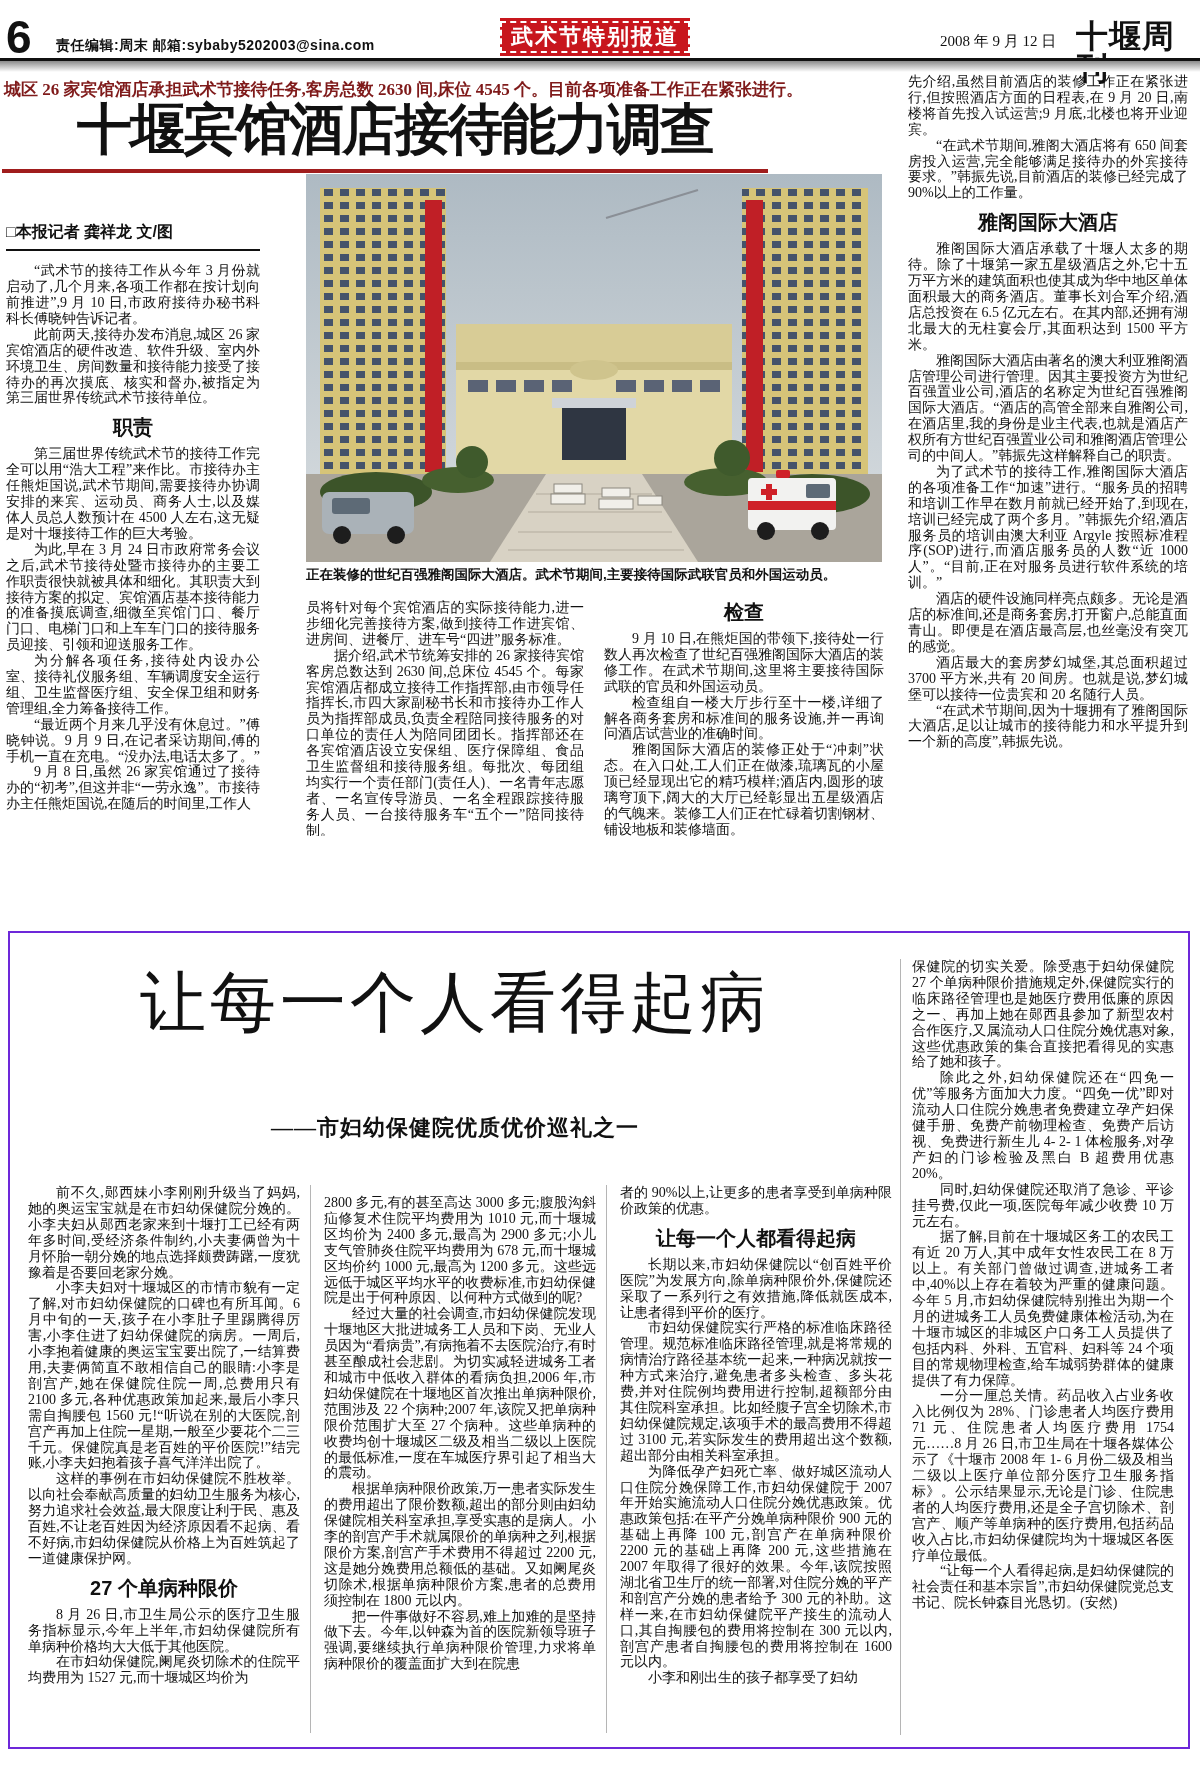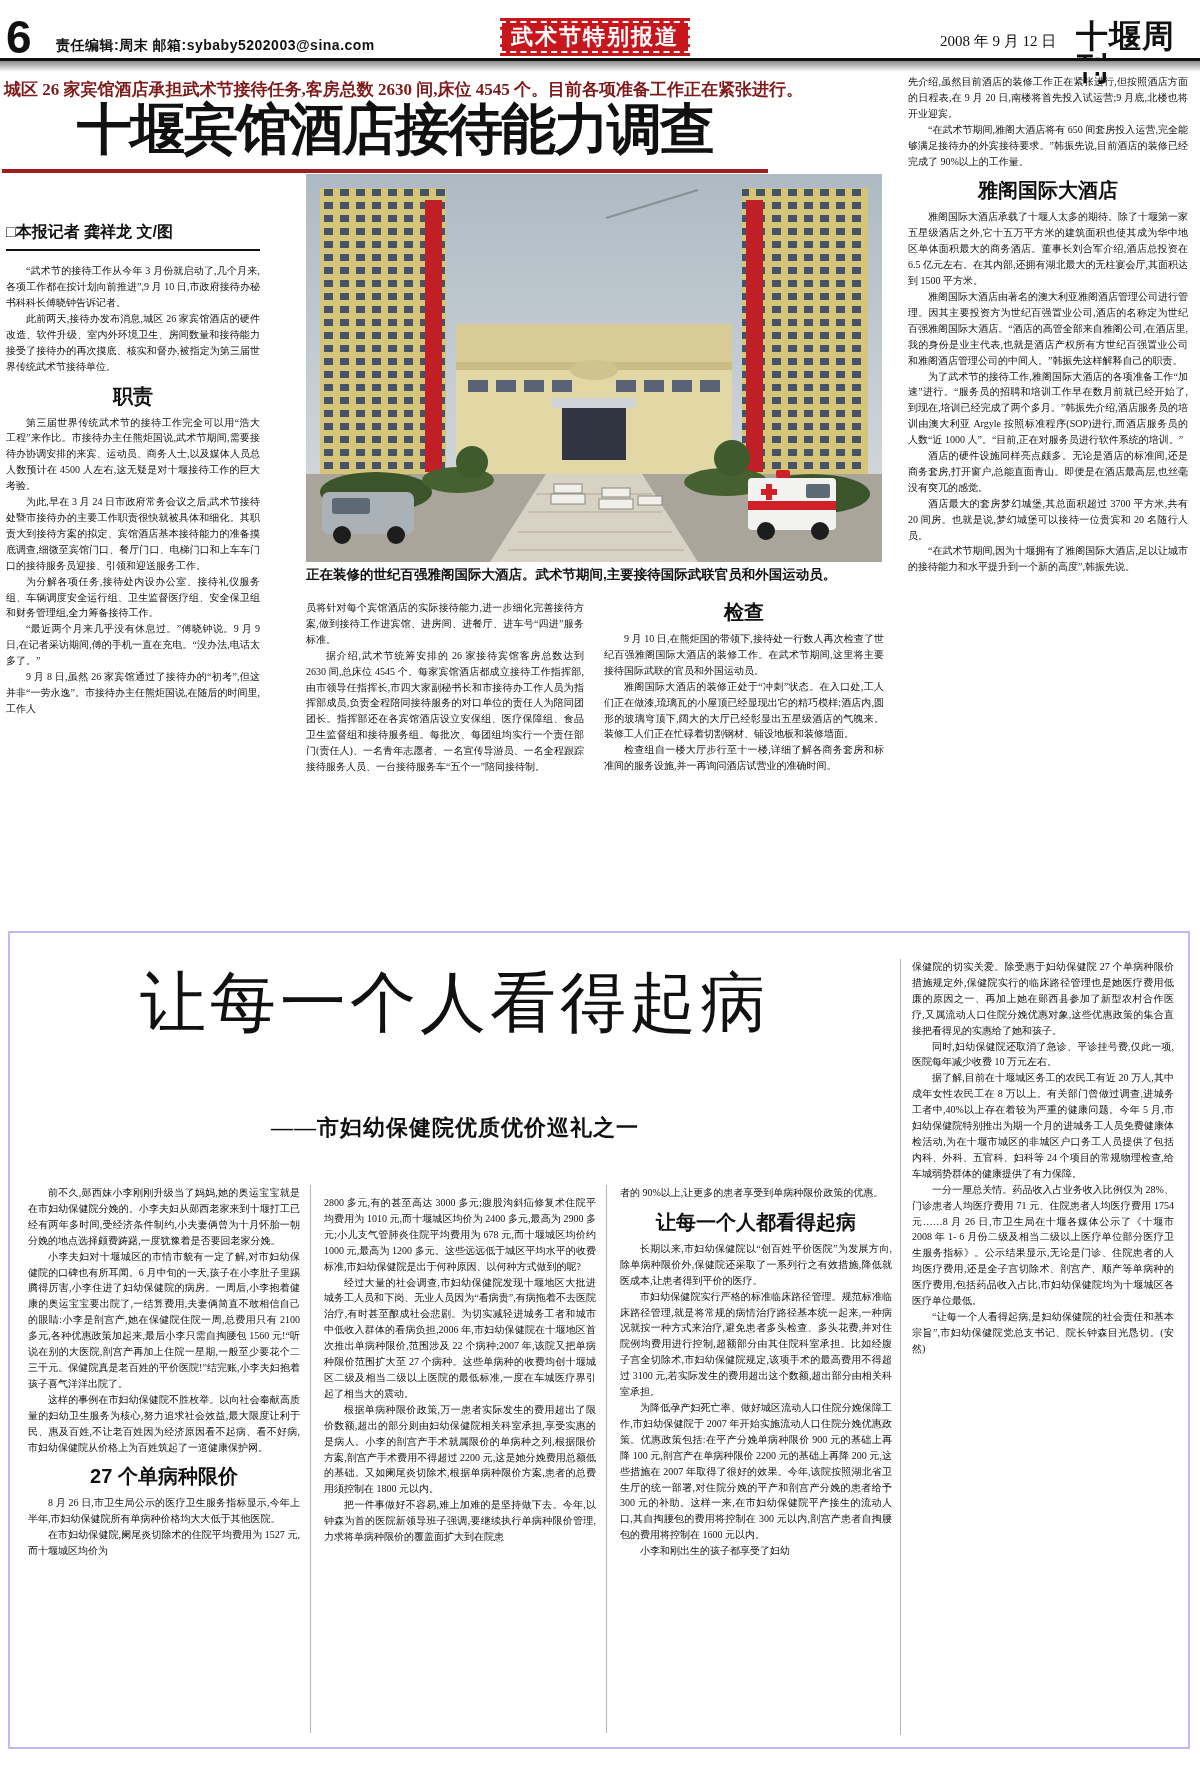--- a/index.html
+++ b/index.html
@@ -22,25 +22,25 @@
              letter-spacing:-2px;white-space:nowrap;text-align:center;}
   .redrule{position:absolute;left:2px;top:169px;width:766px;height:4px;background:#a01d1d;}
   .photo{position:absolute;left:306px;top:174px;width:576px;height:388px;}
   .caption{position:absolute;left:306px;top:566px;width:578px;font:bold 13.5px/1.3 "Liberation Sans",sans-serif;}
   .colA1{position:absolute;left:6px;top:196px;width:254px;height:640px;overflow:hidden;}
   .byline{font:bold 16px/1.2 "Liberation Sans",sans-serif;border-bottom:2px solid #111;
           padding:26px 0 8px 0;margin:0 0 12px 0;}
   .colA2{position:absolute;left:306px;top:600px;width:278px;height:236px;overflow:hidden;}
   .colA3{position:absolute;left:604px;top:600px;width:280px;height:236px;overflow:hidden;}
   .colA4{position:absolute;left:908px;top:74px;width:280px;height:762px;overflow:hidden;}
-  p.body{font-size:10px;line-height:15.9px;text-align:justify;text-indent:2em;margin:0;}
+  p.body{font-size:14px;line-height:15.9px;text-align:justify;text-indent:2em;margin:0;}
   p.cont{text-indent:0;}
   h3.sub{font:bold 20px/1.2 "Liberation Sans",sans-serif;text-align:center;margin:9px 0 7px;}
   
-  .box{position:absolute;left:8px;top:931px;width:1178px;height:814px;border:2px solid #c4b5fd;background:#fff;}
+  .box{position:absolute;left:8px;top:931px;width:1178px;height:814px;border:2px solid #6d28d9;background:#fff;}
   .h2wrap{position:absolute;left:14px;top:34px;width:862px;text-align:center;}
   .headline2{font:normal 66px/1.08 "Liberation Serif",serif;letter-spacing:4px;white-space:nowrap;}
   .subtitle2{position:absolute;left:14px;top:182px;width:862px;text-align:center;
              font:bold 22px/1.2 "Liberation Serif",serif;letter-spacing:1px;}
   .colB{position:absolute;top:252px;width:272px;height:548px;overflow:hidden;}
   .colB1{left:18px;} .colB2{left:314px;margin-top:10px;} .colB3{left:610px;}
   .colB4{position:absolute;left:902px;top:26px;width:262px;height:776px;overflow:hidden;}
   .vsep{position:absolute;width:1px;background:#b5b5b5;}
   .vs1{left:300px;top:252px;height:548px;} .vs2{left:596px;top:252px;height:548px;}
   .vs3{left:890px;top:26px;height:776px;}
@@ -153,22 +153,22 @@
   </div>
 
   <div class="colA2">
     <p class="body cont">员将针对每个宾馆酒店的实际接待能力,进一步细化完善接待方案,做到接待工作进宾馆、进房间、进餐厅、进车号“四进”服务标准。</p>
     <p class="body">据介绍,武术节统筹安排的 26 家接待宾馆客房总数达到 2630 间,总床位 4545 个。每家宾馆酒店都成立接待工作指挥部,由市领导任指挥长,市四大家副秘书长和市接待办工作人员为指挥部成员,负责全程陪同接待服务的对口单位的责任人为陪同团团长。指挥部还在各宾馆酒店设立安保组、医疗保障组、食品卫生监督组和接待服务组。每批次、每团组均实行一个责任部门(责任人)、一名青年志愿者、一名宣传导游员、一名全程跟踪接待服务人员、一台接待服务车“五个一”陪同接待制。</p>
   </div>
 
   <div class="colA3">
     <h3 class="sub" style="margin-top:0">检查</h3>
     <p class="body">9 月 10 日,在熊炬国的带领下,接待处一行数人再次检查了世纪百强雅阁国际大酒店的装修工作。在武术节期间,这里将主要接待国际武联的官员和外国运动员。</p>
+    <p class="body">检查组自一楼大厅步行至十一楼,详细了解各商务套房和标准间的服务设施,并一再询问酒店试营业的准确时间。</p>
     <p class="body">雅阁国际大酒店的装修正处于“冲刺”状态。在入口处,工人们正在做漆,琉璃瓦的小屋顶已经显现出它的精巧模样;酒店内,圆形的玻璃穹顶下,阔大的大厅已经彰显出五星级酒店的气魄来。装修工人们正在忙碌着切割钢材、铺设地板和装修墙面。</p>
-    <p class="body">检查组自一楼大厅步行至十一楼,详细了解各商务套房和标准间的服务设施,并一再询问酒店试营业的准确时间。</p>
 
   </div>
 
   <div class="colA4">
     <p class="body cont">先介绍,虽然目前酒店的装修工作正在紧张进行,但按照酒店方面的日程表,在 9 月 20 日,南楼将首先投入试运营;9 月底,北楼也将开业迎宾。</p>
     <p class="body">“在武术节期间,雅阁大酒店将有 650 间套房投入运营,完全能够满足接待办的外宾接待要求。”韩振先说,目前酒店的装修已经完成了 90%以上的工作量。</p>
     <h3 class="sub">雅阁国际大酒店</h3>
     <p class="body">雅阁国际大酒店承载了十堰人太多的期待。除了十堰第一家五星级酒店之外,它十五万平方米的建筑面积也使其成为华中地区单体面积最大的商务酒店。董事长刘合军介绍,酒店总投资在 6.5 亿元左右。在其内部,还拥有湖北最大的无柱宴会厅,其面积达到 1500 平方米。</p>
     <p class="body">雅阁国际大酒店由著名的澳大利亚雅阁酒店管理公司进行管理。因其主要投资方为世纪百强置业公司,酒店的名称定为世纪百强雅阁国际大酒店。“酒店的高管全部来自雅阁公司,在酒店里,我的身份是业主代表,也就是酒店产权所有方世纪百强置业公司和雅阁酒店管理公司的中间人。”韩振先这样解释自己的职责。</p>
     <p class="body">为了武术节的接待工作,雅阁国际大酒店的各项准备工作“加速”进行。“服务员的招聘和培训工作早在数月前就已经开始了,到现在,培训已经完成了两个多月。”韩振先介绍,酒店服务员的培训由澳大利亚 Argyle 按照标准程序(SOP)进行,而酒店服务员的人数“近 1000 人”。“目前,正在对服务员进行软件系统的培训。”</p>
@@ -207,20 +207,21 @@
       <p class="body cont">者的 90%以上,让更多的患者享受到单病种限价政策的优惠。</p>
       <h3 class="sub">让每一个人都看得起病</h3>
       <p class="body">长期以来,市妇幼保健院以“创百姓平价医院”为发展方向,除单病种限价外,保健院还采取了一系列行之有效措施,降低就医成本,让患者得到平价的医疗。</p>
       <p class="body">市妇幼保健院实行严格的标准临床路径管理。规范标准临床路径管理,就是将常规的病情治疗路径基本统一起来,一种病况就按一种方式来治疗,避免患者多头检查、多头花费,并对住院例均费用进行控制,超额部分由其住院科室承担。比如经腹子宫全切除术,市妇幼保健院规定,该项手术的最高费用不得超过 3100 元,若实际发生的费用超出这个数额,超出部分由相关科室承担。</p>
       <p class="body">为降低孕产妇死亡率、做好城区流动人口住院分娩保障工作,市妇幼保健院于 2007 年开始实施流动人口住院分娩优惠政策。优惠政策包括:在平产分娩单病种限价 900 元的基础上再降 100 元,剖宫产在单病种限价 2200 元的基础上再降 200 元,这些措施在 2007 年取得了很好的效果。今年,该院按照湖北省卫生厅的统一部署,对住院分娩的平产和剖宫产分娩的患者给予 300 元的补助。这样一来,在市妇幼保健院平产接生的流动人口,其自掏腰包的费用将控制在 300 元以内,剖宫产患者自掏腰包的费用将控制在 1600 元以内。</p>
       <p class="body">小李和刚出生的孩子都享受了妇幼</p>
     </div>
 
     <div class="colB4">
       <p class="body cont">保健院的切实关爱。除受惠于妇幼保健院 27 个单病种限价措施规定外,保健院实行的临床路径管理也是她医疗费用低廉的原因之一、再加上她在郧西县参加了新型农村合作医疗,又属流动人口住院分娩优惠对象,这些优惠政策的集合直接把看得见的实惠给了她和孩子。</p>
+      <p class="body">除此之外,妇幼保健院还在“四免一优”等服务方面加大力度。“四免一优”即对流动人口住院分娩患者免费建立孕产妇保健手册、免费产前物理检查、免费产后访视、免费进行新生儿 4- 2- 1 体检服务,对孕产妇的门诊检验及黑白 B 超费用优惠 20%。</p>
       <p class="body">同时,妇幼保健院还取消了急诊、平诊挂号费,仅此一项,医院每年减少收费 10 万元左右。</p>
       <p class="body">据了解,目前在十堰城区务工的农民工有近 20 万人,其中成年女性农民工在 8 万以上。有关部门曾做过调查,进城务工者中,40%以上存在着较为严重的健康问题。今年 5 月,市妇幼保健院特别推出为期一个月的进城务工人员免费健康体检活动,为在十堰市城区的非城区户口务工人员提供了包括内科、外科、五官科、妇科等 24 个项目的常规物理检查,给车城弱势群体的健康提供了有力保障。</p>
       <p class="body">一分一厘总关情。药品收入占业务收入比例仅为 28%、门诊患者人均医疗费用 71 元、住院患者人均医疗费用 1754 元……8 月 26 日,市卫生局在十堰各媒体公示了《十堰市 2008 年 1- 6 月份二级及相当二级以上医疗单位部分医疗卫生服务指标》。公示结果显示,无论是门诊、住院患者的人均医疗费用,还是全子宫切除术、剖宫产、顺产等单病种的医疗费用,包括药品收入占比,市妇幼保健院均为十堰城区各医疗单位最低。</p>
       <p class="body">“让每一个人看得起病,是妇幼保健院的社会责任和基本宗旨”,市妇幼保健院党总支书记、院长钟森目光恳切。(安然)</p>
     </div>
   </div>
 
 </div>
 
 </body></html>

